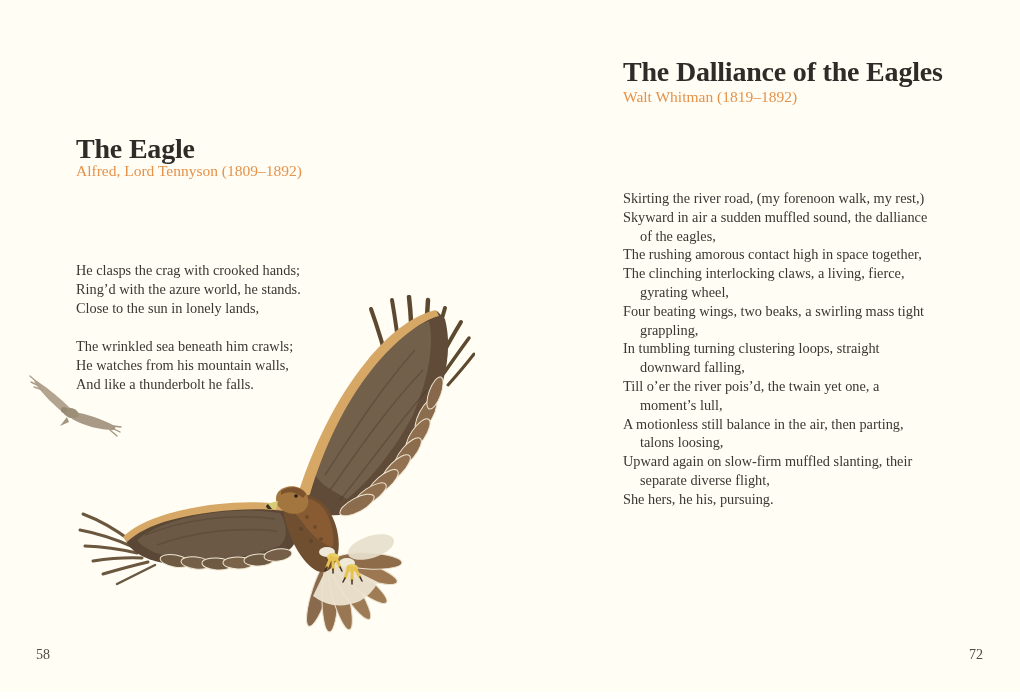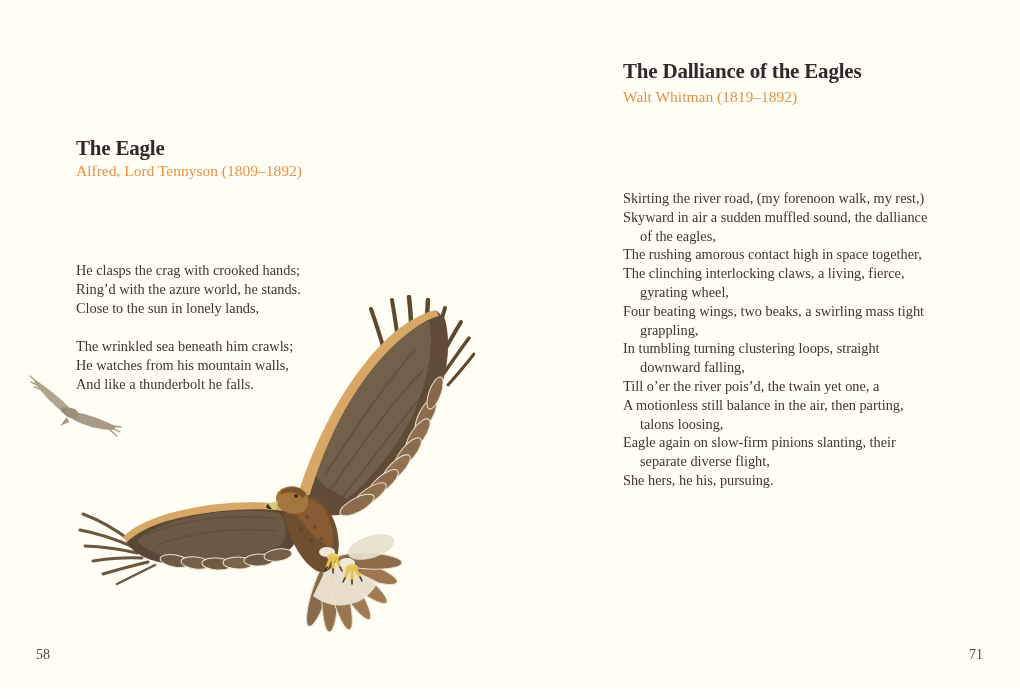--- a/index.html
+++ b/index.html
@@ -4,21 +4,21 @@
 <style>
   html,body{margin:0;padding:0;}
   body{
     width:1020px;height:699px;
     background:#FFFDF4;
     font-family:"Liberation Serif","DejaVu Serif",serif;
     position:relative;overflow:hidden;
   }
   .page-title{
     position:absolute;margin:0;
-    font-size:21px;line-height:23px;font-weight:700;
+    font-size:28px;line-height:23px;font-weight:700;
     letter-spacing:-0.2px;color:#2E2B28;white-space:nowrap;
   }
   .poem-author{
     position:absolute;margin:0;
     font-size:15.5px;line-height:17px;
     color:#E5924A;white-space:nowrap;
   }
   .poem{position:absolute;color:#3A3733;margin-top:48px;}
   .pline{font-size:14.3px;line-height:19px;white-space:nowrap;}
   .poem-right .pline{line-height:18.8px;}
@@ -67,28 +67,29 @@
       <div class="pline">Skyward in air a sudden muffled sound, the dalliance</div>
       <div class="pline indent">of the eagles,</div>
       <div class="pline">The rushing amorous contact high in space together,</div>
       <div class="pline">The clinching interlocking claws, a living, fierce,</div>
       <div class="pline indent">gyrating wheel,</div>
       <div class="pline">Four beating wings, two beaks, a swirling mass tight</div>
       <div class="pline indent">grappling,</div>
       <div class="pline">In tumbling turning clustering loops, straight</div>
       <div class="pline indent">downward falling,</div>
       <div class="pline">Till o’er the river pois’d, the twain yet one, a</div>
+      <div class="pline indent">moment’s lull,</div>
       <div class="pline">A motionless still balance in the air, then parting,</div>
       <div class="pline indent">talons loosing,</div>
-      <div class="pline">Eagle again on slow-firm pinions slanting, their</div>
+      <div class="pline">Upward again on slow-firm muffled slanting, their</div>
       <div class="pline indent">separate diverse flight,</div>
       <div class="pline">She hers, he his, pursuing.</div>
     </div>
 
-  <div class="pagenum" style="left:969px;top:650px;">71</div>
+  <div class="pagenum" style="left:969px;top:650px;">72</div>
 
   <svg class="illus" style="left:25px;top:372px;" width="100" height="70" viewBox="0 0 100 70">
     <g opacity="0.8">
       <path d="M46,37 C36,27 24,17 12,9 Q8,6 10,11 C18,23 30,34 41,43 Z" fill="#A08E76"></path>
       <g stroke="#998770" stroke-width="1.4" stroke-linecap="round">
         <path d="M14,12 L5,4"></path>
           <path d="M16,15 L6,10"></path>
           <path d="M18,18 L9,15"></path>
       </g>
       <path d="M50,40 C62,42 76,47 88,53 Q93,56 88,58 C75,58 60,54 47,47 Z" fill="#93826C"></path>

